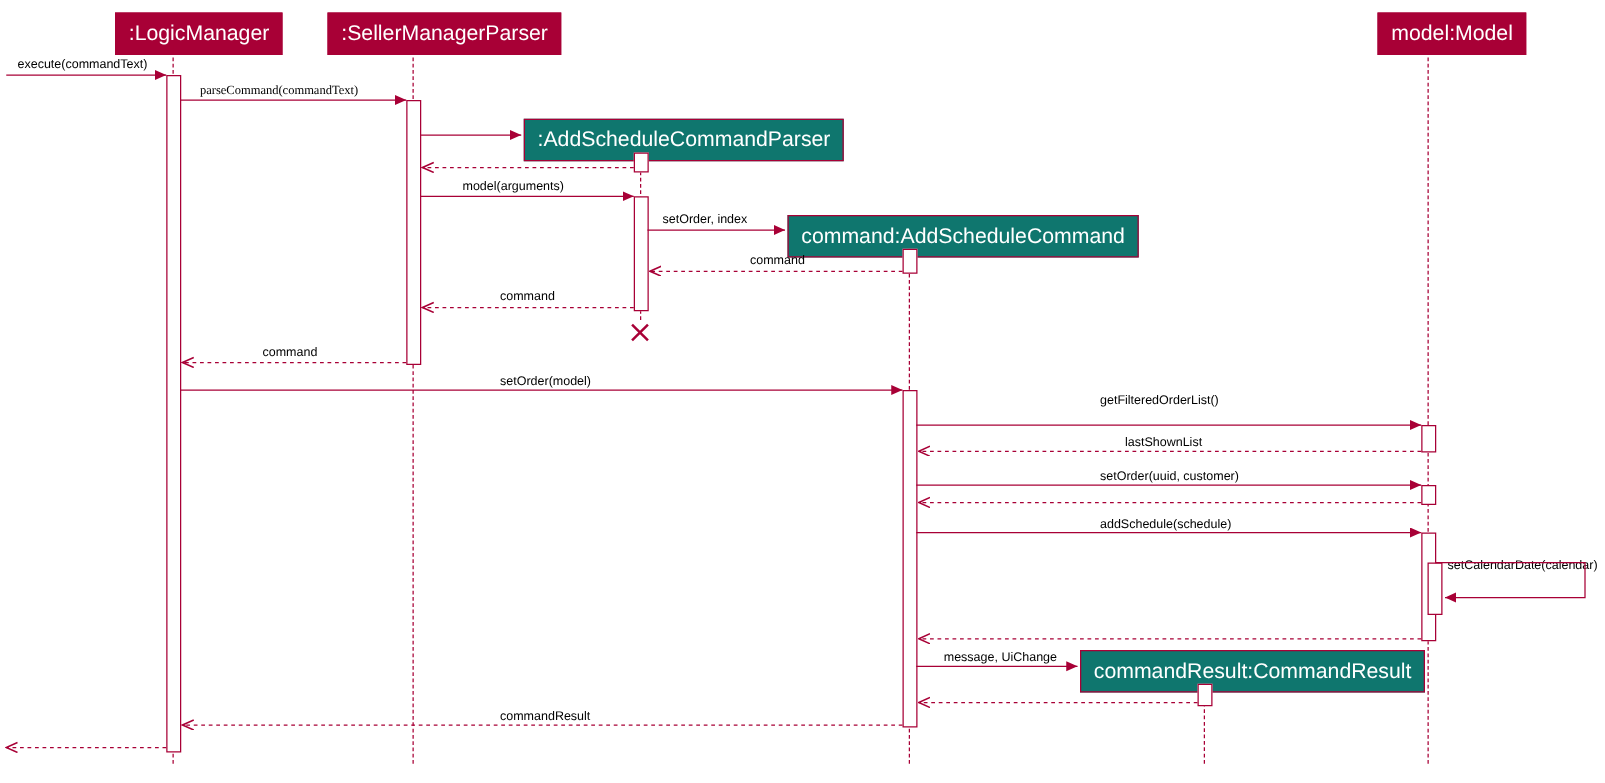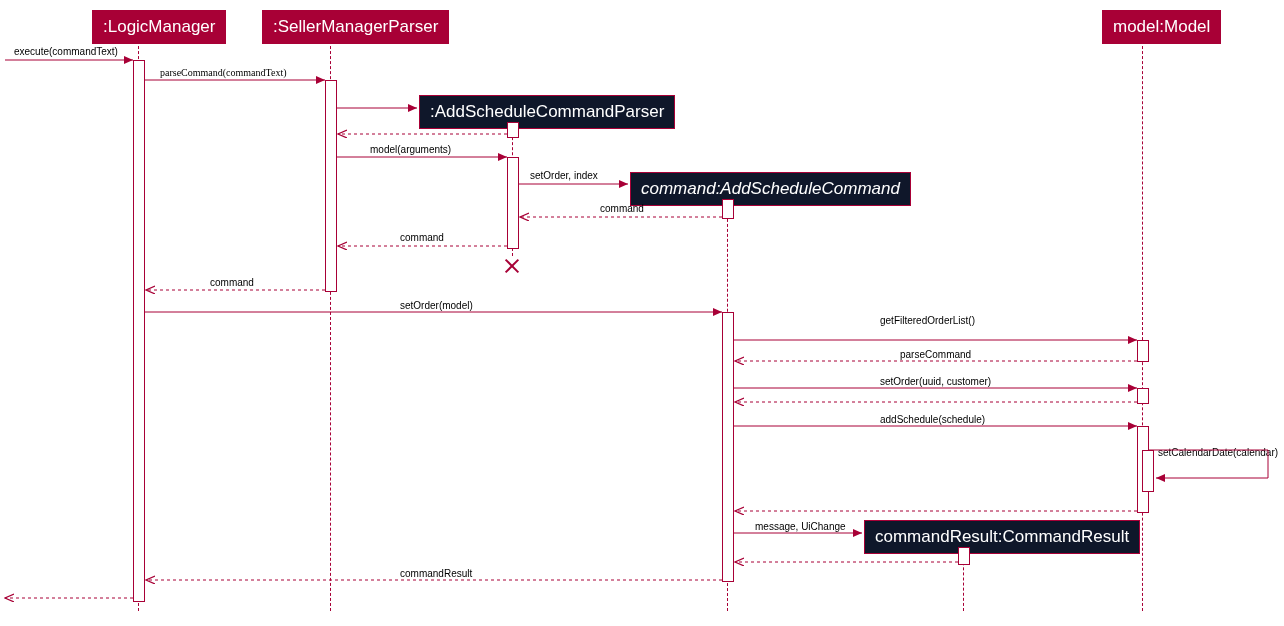--- a/index.html
+++ b/index.html
@@ -15,21 +15,21 @@
   .participant {
     position: absolute;
     padding: 6px 10px;
     border: 1.5px solid #a80036;
     color: #fff;
     font-size: 17px;
     text-align: center;
     white-space: nowrap;
   }
   .p-red { background: #a80036; }
-  .p-blue { background: #0f172a; }
+  .p-blue { background: #0f766e; }
   .lifeline {
     position: absolute;
     width: 0;
     border-left: 1px dashed #a80036;
   }
   .activation {
     position: absolute;
     width: 10px;
     background: #fff;
     border: 1px solid #a80036;
@@ -64,21 +64,21 @@
   .xmark::after { transform: rotate(-45deg); }
 </style>
 </head>
 <body>
 
 <div class="participant p-red" style="left:92px; top:10px;">:LogicManager</div>
 <div class="participant p-red" style="left:262px; top:10px;">:SellerManagerParser</div>
 <div class="participant p-red" style="left:1102px; top:10px;">model:Model</div>
 
 <div class="participant p-blue" style="left:419px; top:95px;">:AddScheduleCommandParser</div>
-<div class="participant p-blue" style="left:630px; top:172px;font-style:italic;">command:AddScheduleCommand</div>
+<div class="participant p-blue" style="left:630px; top:172px;">command:AddScheduleCommand</div>
 <div class="participant p-blue" style="left:864px; top:520px;">commandResult:CommandResult</div>
 
 <div class="lifeline" style="left:138px; top:36px; height:575px;"></div>
 <div class="lifeline" style="left:330px; top:36px; height:575px;"></div>
 <div class="lifeline" style="left:512px; top:122px; height:134px;"></div>
 <div class="lifeline" style="left:727px; top:199px; height:412px;"></div>
 <div class="lifeline" style="left:963px; top:547px; height:64px;"></div>
 <div class="lifeline" style="left:1142px; top:36px; height:575px;"></div>
 
 <div class="activation" style="left:133px; top:60px; height:540px;"></div>
@@ -97,21 +97,21 @@
 
 <div class="msg" style="left:14px; top:46px;">execute(commandText)</div>
 <div class="msg" style="left:160px; top:67px;font-family:Liberation Serif, serif;">parseCommand(commandText)</div>
 <div class="msg" style="left:370px; top:144px;">model(arguments)</div>
 <div class="msg" style="left:530px; top:170px;">setOrder, index</div>
 <div class="msg" style="left:600px; top:203px;">command</div>
 <div class="msg" style="left:400px; top:232px;">command</div>
 <div class="msg" style="left:210px; top:277px;">command</div>
 <div class="msg" style="left:400px; top:300px;">setOrder(model)</div>
 <div class="msg" style="left:880px; top:315px;">getFilteredOrderList()</div>
-<div class="msg" style="left:900px; top:349px;">parseCommand</div>
+<div class="msg" style="left:900px; top:349px;">lastShownList</div>
 <div class="msg" style="left:880px; top:376px;">setOrder(uuid, customer)</div>
 <div class="msg" style="left:880px; top:414px;">addSchedule(schedule)</div>
 <div class="msg" style="left:1158px; top:447px;">setCalendarDate(calendar)</div>
 <div class="msg" style="left:755px; top:521px;">message, UiChange</div>
 <div class="msg" style="left:400px; top:568px;">commandResult</div>
 
 <svg class="arrows">
   <defs>
     <marker id="solidArrow" markerWidth="10" markerHeight="10" refX="9" refY="4" orient="auto">
       <path d="M0,0 L9,4 L0,8 Z" fill="#a80036"></path>

